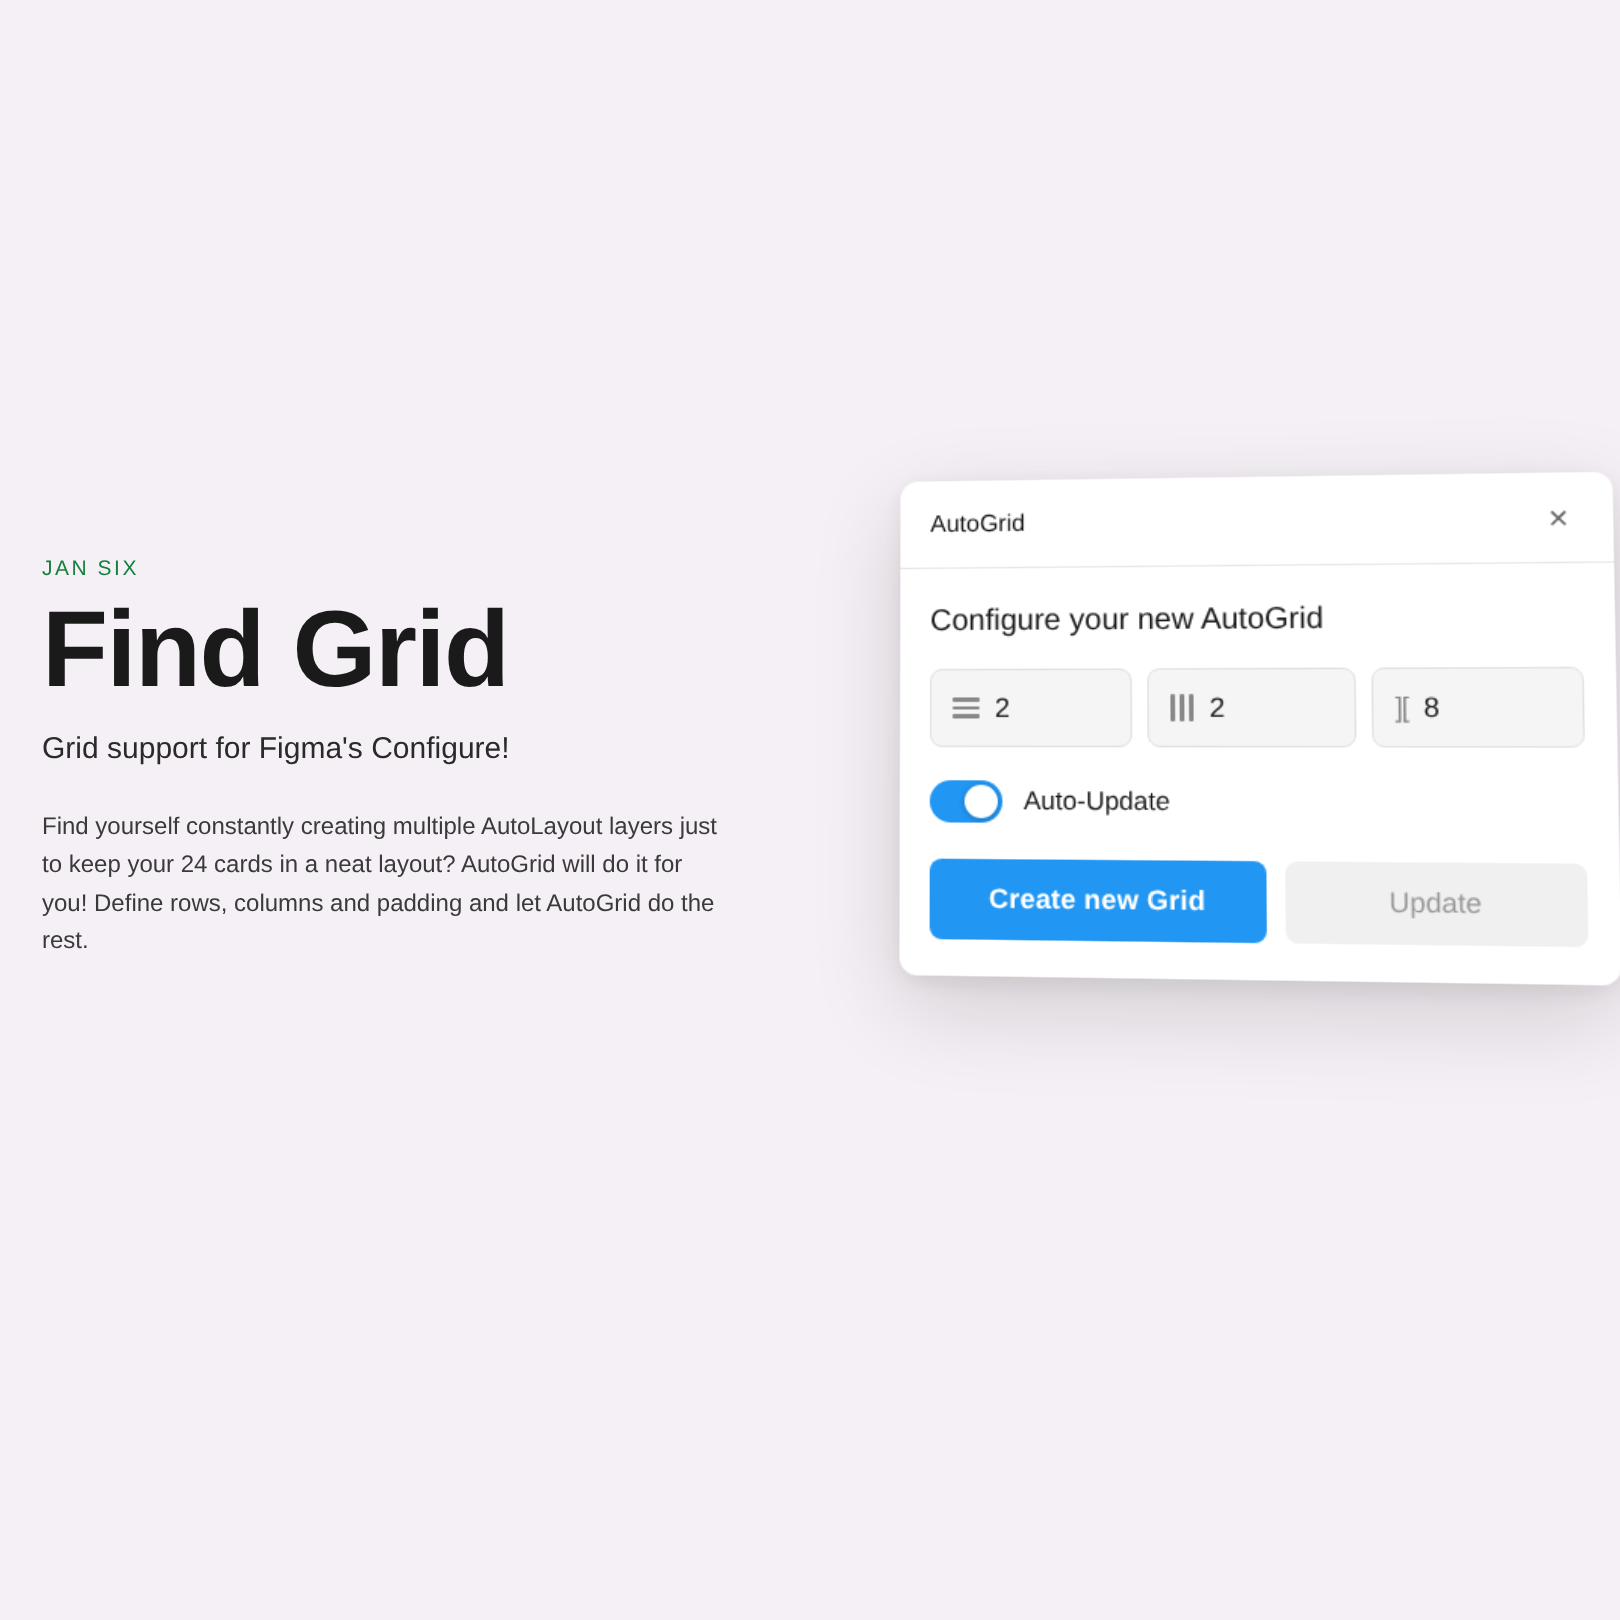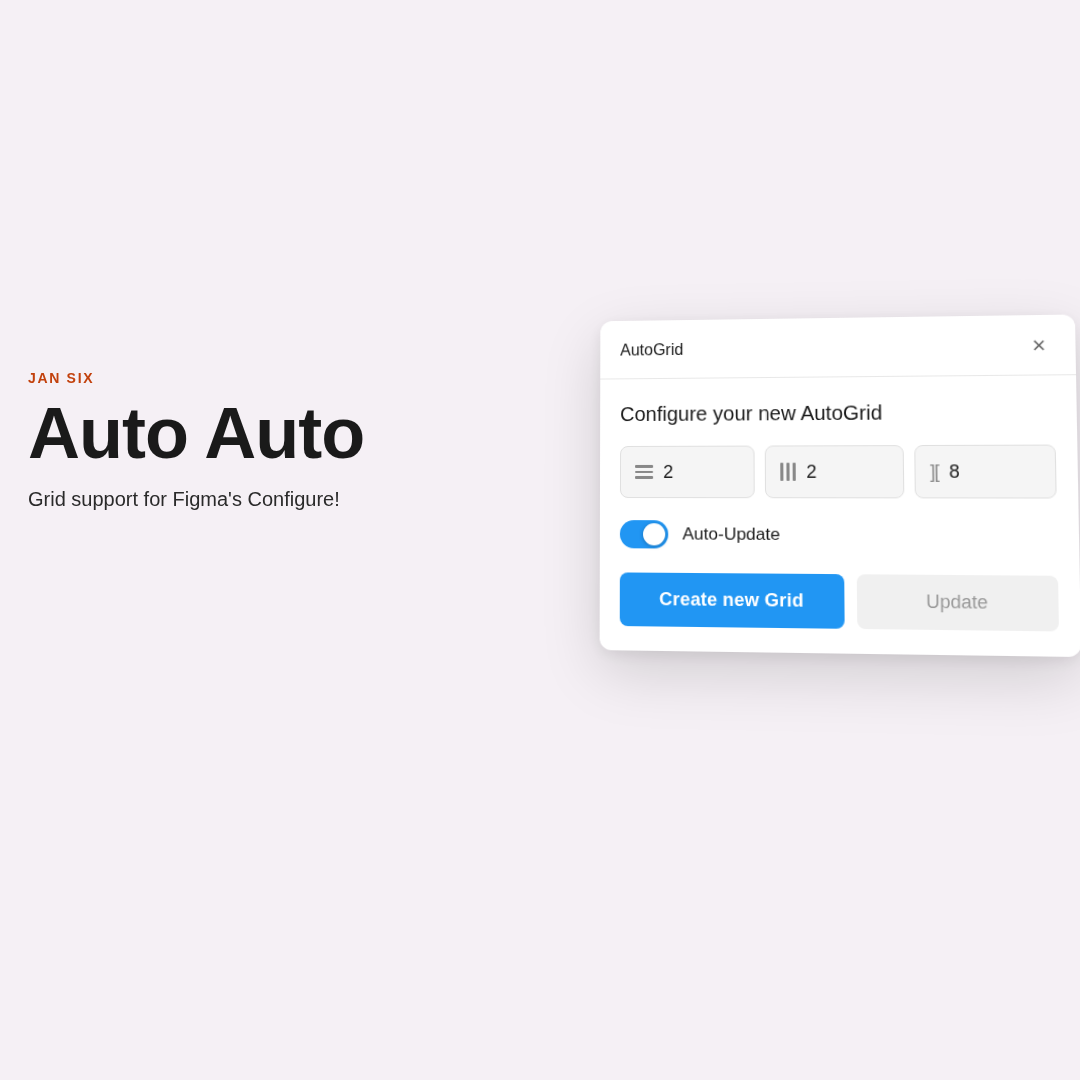--- a/index.html
+++ b/index.html
@@ -16,23 +16,23 @@
     
     .left-content {
       position: absolute;
       left: 28px;
       top: 370px;
       width: 490px;
     }
 
     .brand-label {
       font-size: 14px;
-      font-weight: 700;
+      font-weight: 400;
       letter-spacing: 0.12em;
-      color: #c2410c;
+      color: #15803d;
       margin-bottom: 10px;
       text-transform: uppercase;
     }
 
     .main-title {
       font-size: 72px;
       font-weight: 800;
       color: #1a1a1a;
       line-height: 1.05;
       margin-bottom: 16px;
@@ -238,22 +238,23 @@
       font-size: 18px;
       font-weight: 500;
       cursor: pointer;
     }
   </style>
 </head>
 <body>
 
 <div class="left-content">
   <div class="brand-label">JAN SIX</div>
-  <h1 class="main-title">Auto Auto</h1>
+  <h1 class="main-title">Find Grid</h1>
   <p class="subtitle">Grid support for Figma's Configure!</p>
+  <p class="description">Find yourself constantly creating multiple AutoLayout layers just to keep your 24 cards in a neat layout? AutoGrid will do it for you! Define rows, columns and padding and let AutoGrid do the rest.</p>
 </div>
 
 <div class="plugin-panel">
 
   <div class="panel-header">
     <span class="panel-title">AutoGrid</span>
     <button class="close-btn">×</button>
   </div>
 
   <div class="panel-body">

